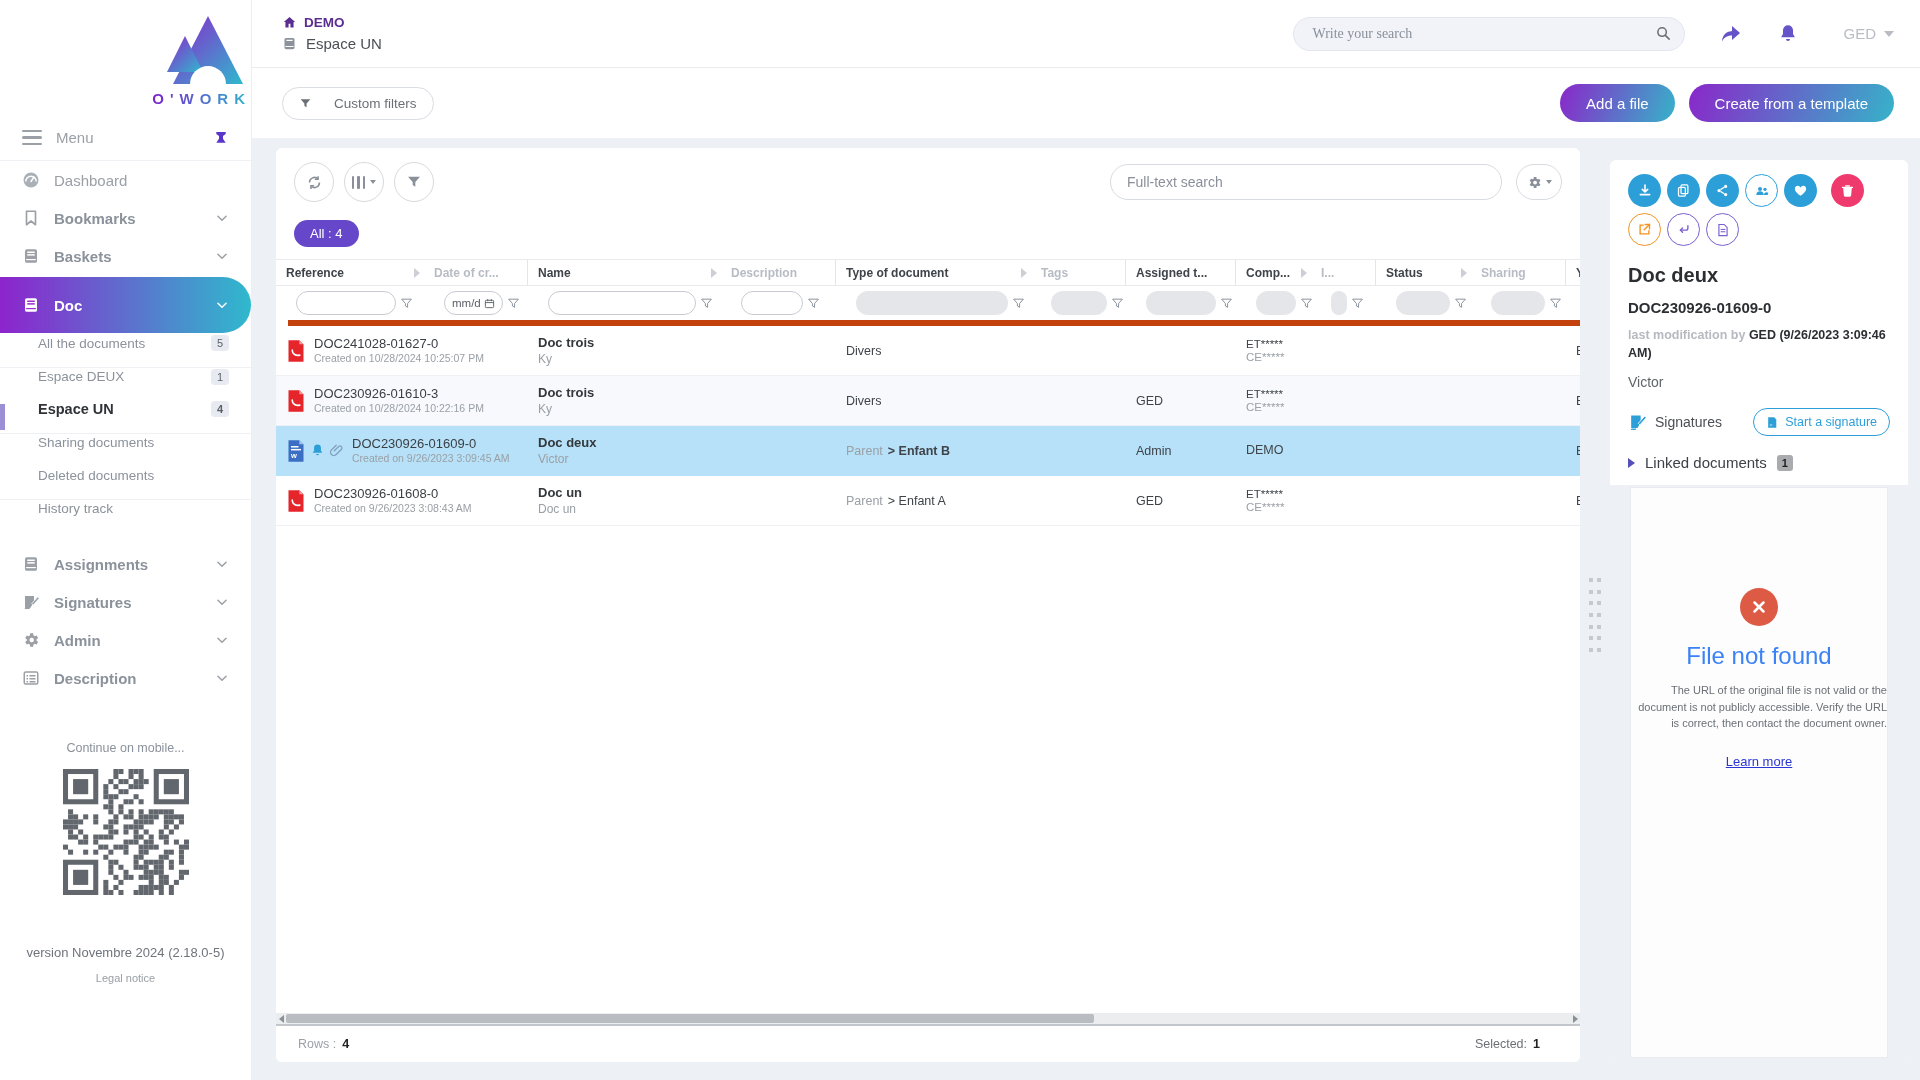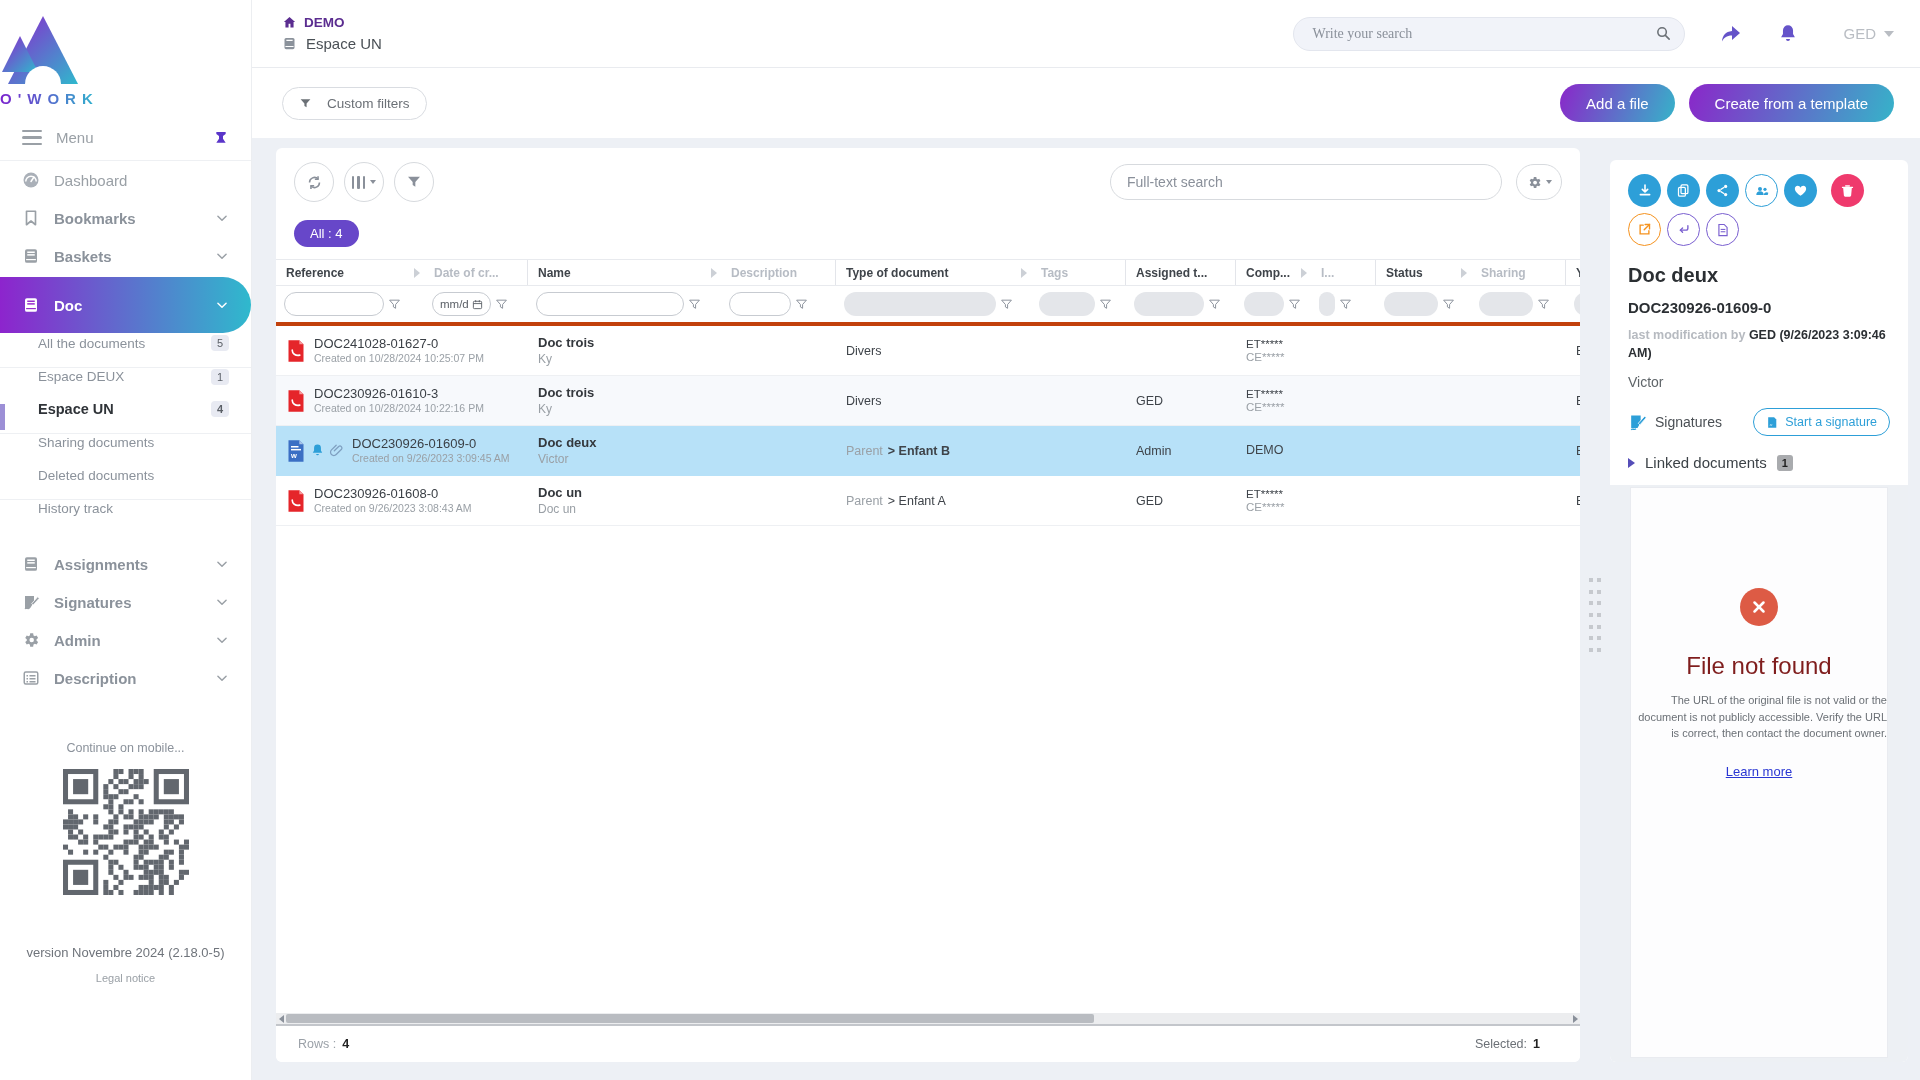--- a/index.html
+++ b/index.html
@@ -3,21 +3,21 @@
 <meta charset="utf-8">
 <style>
   * { box-sizing: border-box; margin: 0; padding: 0; }
   html,body { width:1920px; height:1080px; overflow:hidden; }
   body { font-family:"Liberation Sans", sans-serif; background:#edf0f5; color:#3f444a; }
 
   .app { display:flex; width:1920px; height:1080px; }
 
   
   .sidebar { width:252px; background:#ffffff; border-right:1px solid #eceef1; display:flex; flex-direction:column; flex-shrink:0; }
-  .logo-wrap { padding:14px 0 4px 0; display:flex; flex-direction:column; align-items:flex-start; }
+  .logo-wrap { padding:14px 0 4px 0; display:flex; flex-direction:column; align-items:flex-end; }
   .logo-text { font-size:15px; font-weight:bold; letter-spacing:6px; margin-top:2px;
                background:linear-gradient(90deg,#7a22ce,#2eb8cd); -webkit-background-clip:text; background-clip:text; color:transparent; }
   .menu-row { display:flex; align-items:center; gap:14px; padding:18px 22px 14px 22px; border-bottom:1px solid #eef0f3; }
   .hamburger { width:20px; display:flex; flex-direction:column; gap:4px; cursor:pointer; }
   .hamburger span { height:2.5px; background:#9aa0a6; border-radius:2px; }
   .menu-label { color:#9aa0a6; font-size:15px; }
   .pin-btn { margin-left:auto; cursor:pointer; display:flex; }
 
   .nav-item { display:flex; align-items:center; gap:14px; padding:0 22px; height:38px; color:#8b929b; font-size:15px; font-weight:bold; cursor:pointer; }
   .nav-item.plain { font-weight:normal; color:#9aa0a6; }
@@ -48,21 +48,21 @@
   .crumb-home { display:flex; align-items:center; gap:7px; color:#5b2d90; font-weight:bold; font-size:13.5px; cursor:pointer; }
   .crumb-space { display:flex; align-items:center; gap:9px; color:#4a5056; font-size:15px; }
   .search-pill { margin-left:auto; width:392px; height:34px; background:#f1f3f9; border:1px solid #e3e6ee; border-radius:17px; display:flex; align-items:center; padding:0 12px 0 18px; }
   .search-pill input { border:none; outline:none; background:transparent; flex:1; font-size:14px; color:#4a5056; font-family:Liberation Serif, serif; }
   .search-pill input::placeholder { color:#8a909a; }
   .top-icon { margin-left:34px; cursor:pointer; display:flex; }
   .user-menu { margin-left:44px; display:flex; align-items:center; gap:8px; color:#b9bdc3; font-size:15px; cursor:pointer; }
   .caret-down { width:0; height:0; border-left:5px solid transparent; border-right:5px solid transparent; border-top:6px solid #b9bdc3; }
 
   .actions-row { background:#fff; height:70px; display:flex; align-items:center; padding:0 28px 0 30px; }
-  .custom-filters { display:flex; align-items:center; gap:15px; border:1px solid #d9dce1; border-radius:17px; height:33px; padding:0 16px; color:#6b7076; font-size:13.5px; background:#fff; cursor:pointer; }
+  .custom-filters { display:flex; align-items:center; gap:22px; border:1px solid #d9dce1; border-radius:17px; height:33px; padding:0 16px; color:#6b7076; font-size:13.5px; background:#fff; cursor:pointer; }
   .grad-btn { border:none; color:#fff; font-size:15px; height:38px; border-radius:19px; padding:0 26px; cursor:pointer;
       background:linear-gradient(110deg,#8a27c9,#36b3c9); font-family:"Liberation Sans",sans-serif; }
   .grad-btn + .grad-btn { margin-left:14px; }
   .actions-right { margin-left:auto; display:flex; }
 
   
   .content { flex:1; display:flex; padding:10px 14px 18px 24px; background:#edf0f5; min-height:0; }
   .table-card { width:1304px; background:#fff; border-radius:6px; position:relative; overflow:hidden; flex-shrink:0; }
   .handle-col { width:30px; display:flex; justify-content:center; }
   .dots-handle { margin-top:430px; display:grid; grid-template-columns:4px 4px; gap:4px; height:74px; align-content:space-between; cursor:col-resize; }
@@ -86,21 +86,21 @@
 
   
   .tgrid { --cols:148px 104px 193px 115px 195px 95px 110px 75px 65px 95px 95px 90px; }
   .thead, .filterrow, .trow { display:grid; grid-template-columns:var(--cols); width:1380px; }
   .thead { border-top:1px solid #e8eaee; border-bottom:1px solid #e8eaee; height:27px; align-items:center; }
   .th { font-size:12px; font-weight:bold; color:#3f444a; padding-left:10px; display:flex; align-items:center; height:100%; white-space:nowrap; overflow:hidden; }
   .th.light { color:#b7bcc4; }
   .th.sep { border-right:1px solid #e3e5ea; }
   .hcaret { margin-left:auto; margin-right:4px; width:0; height:0; border-top:5px solid transparent; border-bottom:5px solid transparent; border-left:6px solid #ccd0d6; flex-shrink:0; }
 
-  .filterrow { height:40px; align-items:center; border-bottom:4px solid #c2410c; }
+  .filterrow { height:40px; align-items:center; border-bottom:6px solid #c2410c;margin-left:12px; }
   .fcell { display:flex; align-items:center; gap:4px; padding-left:8px; height:100%; }
   .f-input { height:24px; border:1px solid #c7cbd1; border-radius:12px; background:#fff; outline:none; padding:0 8px; font-size:12px; font-family:"Liberation Sans",sans-serif; color:#4a5056;}
   .f-date { height:24px; border:1px solid #c7cbd1; border-radius:12px; background:#fff; display:flex; align-items:center; gap:3px; padding:0 7px; font-size:11.5px; color:#5a5f66; }
   .f-grey { height:24px; background:#e4e6ea; border-radius:12px; }
   .funnel { flex-shrink:0; cursor:pointer; display:flex; }
 
   .trow { height:50px; border-bottom:1px solid #eef0f3; align-items:center; cursor:pointer; }
   .trow.alt { background:#f7f9fc; }
   .trow.selected { background:#b7e1f8; border-bottom:1px solid #b7e1f8; }
   .td { padding-left:10px; overflow:visible; white-space:nowrap; font-size:12.5px; color:#3f444a; }
@@ -145,21 +145,21 @@
   .sig-row { display:flex; align-items:center; margin-top:18px; }
   .sig-label { font-size:14px; color:#4a4f54; margin-left:8px; }
   .start-sig { margin-left:auto; display:flex; align-items:center; gap:6px; border:1.5px solid #2d9fd8; color:#2d9fd8; background:#fff; border-radius:16px; height:28px; padding:0 12px; font-size:12.5px; cursor:pointer; font-family:"Liberation Sans",sans-serif; }
   .linked-row { display:flex; align-items:center; gap:10px; margin-top:18px; cursor:pointer; }
   .linked-caret { width:0;height:0;border-top:5px solid transparent;border-bottom:5px solid transparent;border-left:7px solid #554db8; }
   .linked-label { font-size:15px; color:#3c4247; }
   .linked-count { background:#a9abae; color:#1e1e1e; font-size:11px; font-weight:bold; padding:2px 5px; border-radius:3px; }
   .preview-zone { flex:1; background:#edf0f4; margin:14px -18px -16px -18px; padding:2px 20px 4px 20px; border-radius:0 0 6px 6px; min-height:0; }
   .preview-page { background:#fdfdfe; border:1px solid #e9ebf0; height:100%; display:flex; flex-direction:column; align-items:center; padding-top:100px; }
   .err-circle { width:38px; height:38px; border-radius:50%; background:#dd5b45; display:flex; align-items:center; justify-content:center; }
-  .err-title { font-size:24px; color:#7f1d1d; margin-top:26px; }
+  .err-title { font-size:24px; color:#3b82f6; margin-top:16px; }
   .err-body { font-size:11px; color:#6b7076; width:256px; text-align:right; line-height:1.5; margin-top:12px; }
   .err-link { display:inline-block; color:#2936d3; font-size:13px; margin-top:22px; text-decoration:underline; cursor:pointer; }
 
   .chev { display:flex; }
 </style>
 </head>
 <body>
 
 <div class="app">
 

